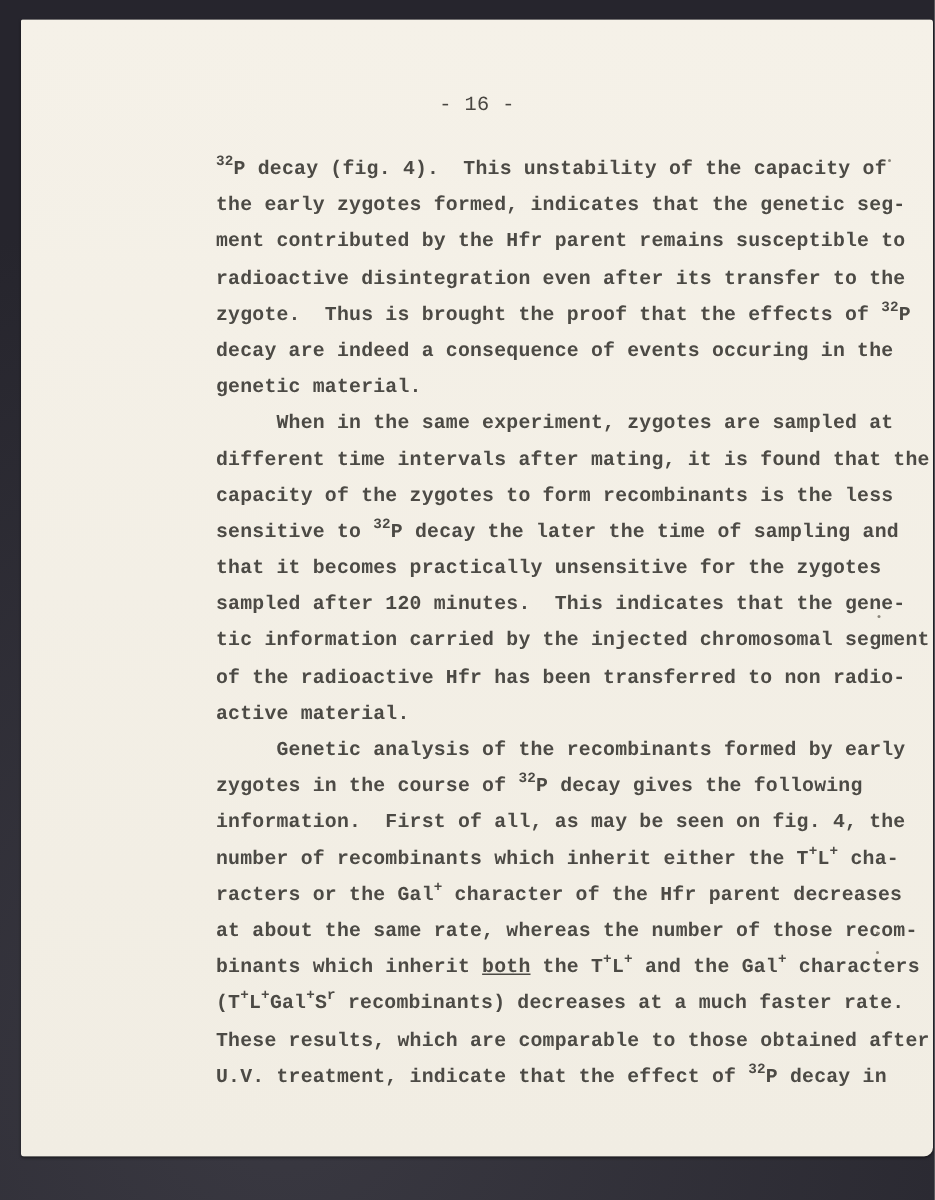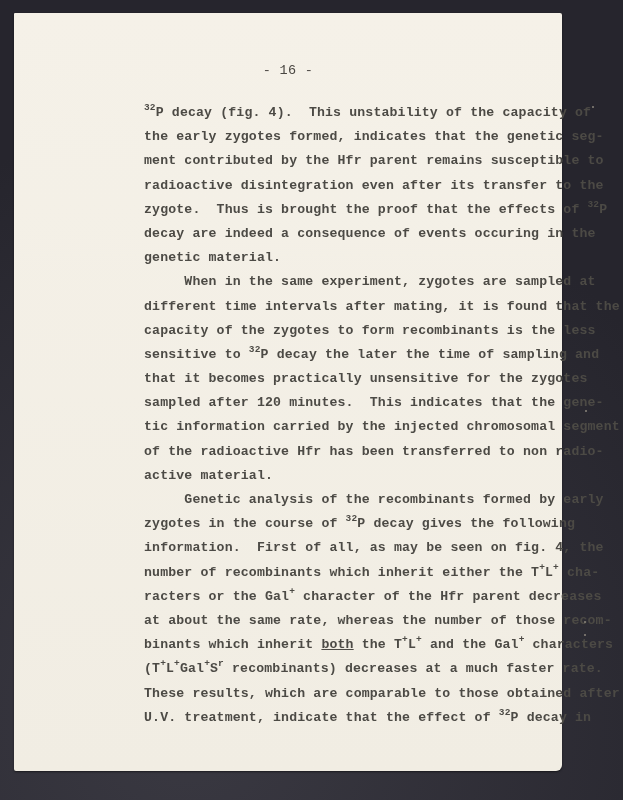--- a/index.html
+++ b/index.html
@@ -4,21 +4,21 @@
 <style>
   html, body { margin: 0; padding: 0; }
   body {
     width: 623px; height: 800px; overflow: hidden;
     background: #2b2a33;
     background-image: radial-gradient(circle at 30% 90%, #3a3942 0%, #26252d 70%);
     position: relative;
     font-family: "Liberation Mono", "DejaVu Sans Mono", monospace;
   }
   .page {
-    position: absolute; left: 14px; top: 13px; width: 548px; height: 758px;
+    position: absolute; left: 14px; top: 13px; width: 608px; height: 758px;
     background: #f3efe6;
     background-image: linear-gradient(180deg, #f5f1e8 0%, #f1ede3 100%);
     border-radius: 1px 2px 6px 2px;
     box-shadow: 0 1px 2px rgba(0,0,0,0.5);
   }
   .page-number {
     position: absolute; left: 0; right: 0; top: 50px; text-align: center;
     font-size: 13.5px; color: #4a4742; letter-spacing: 0.3px;
   }
   .body-text {

